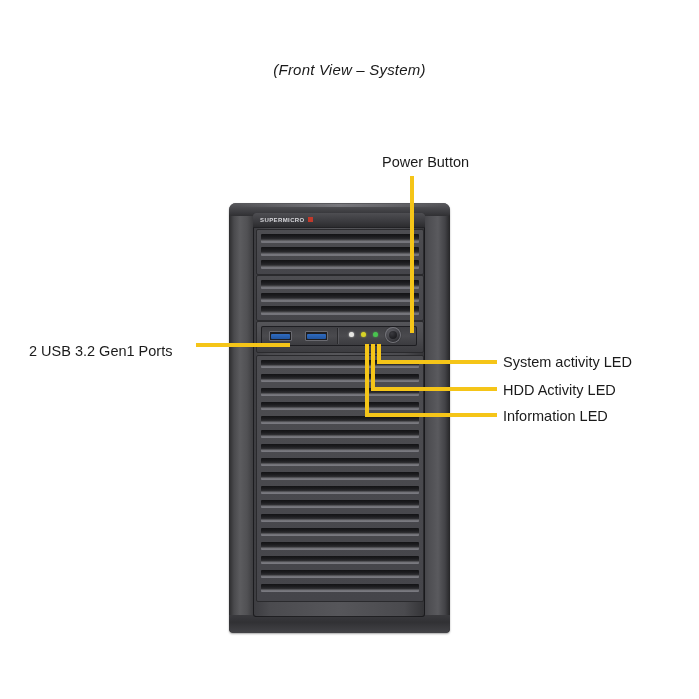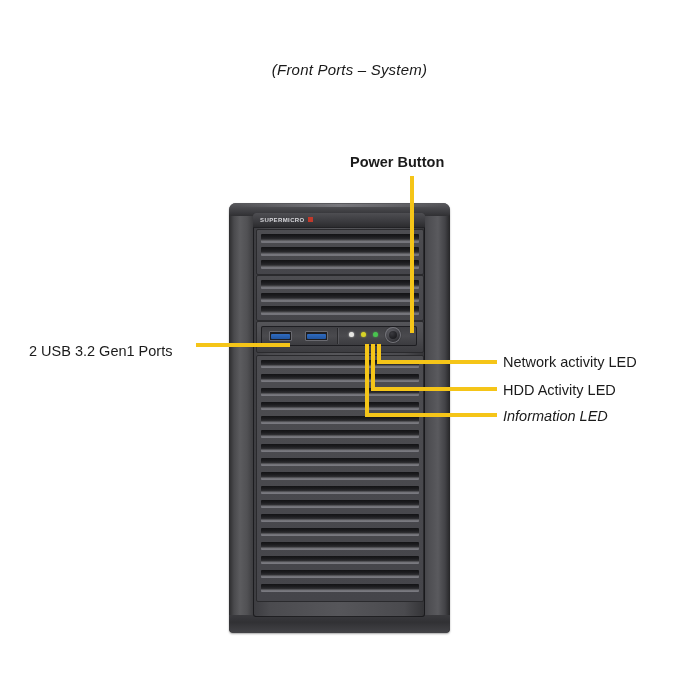--- a/index.html
+++ b/index.html
@@ -30,25 +30,25 @@
   }
 
   
   .callout-label {
     position: absolute;
     font-size: 14.5px;
     color: #1b1b1b;
     white-space: nowrap;
     line-height: 1;
   }
-  #label-power-button { left: 350px; top: 155px; font-weight: bold; }
+  #label-power-button { left: 382px; top: 155px; }
   #label-usb-ports    { left: 29px;  top: 344px; }
   #label-network-led  { left: 503px; top: 355px; }
   #label-hdd-led      { left: 503px; top: 383px; }
-  #label-info-led     { left: 503px; top: 409px; font-style: italic; }
+  #label-info-led     { left: 503px; top: 409px; }
 
   
   #leader-lines {
     position: absolute;
     left: 0; top: 0;
     width: 699px;
     height: 699px;
     pointer-events: none;
   }
 
@@ -234,21 +234,21 @@
     position: absolute;
     left: 4px; top: 4px;
     width: 8px; height: 8px;
     border-radius: 50%;
     background: radial-gradient(circle at 35% 30%, #3a3a3f 0%, #222226 60%, #141416 100%);
   }
 </style>
 </head>
 <body>
 
-<div id="figure-title">(Front Ports – System)</div>
+<div id="figure-title">(Front View – System)</div>
 
 <div id="chassis">
 
   <div class="shell"></div>
   <div class="top-cap"></div>
   <div class="base-cap"></div>
 
   <div class="front-face">
 
     <div class="brand-strip">
@@ -317,17 +317,17 @@
 
   <path d="M 373 344 L 373 389 L 497 389" stroke="#f5c518" stroke-width="4" fill="none"></path>
 
   <path d="M 367 344 L 367 415 L 497 415" stroke="#f5c518" stroke-width="4" fill="none"></path>
 </svg>
 
 <div class="callout-label" id="label-power-button">Power Button</div>
 
 <div class="callout-label" id="label-usb-ports">2 USB 3.2 Gen1 Ports</div>
 
-<div class="callout-label" id="label-network-led">Network activity LED</div>
+<div class="callout-label" id="label-network-led">System activity LED</div>
 
 <div class="callout-label" id="label-hdd-led">HDD Activity LED</div>
 
 <div class="callout-label" id="label-info-led">Information LED</div>
 
 </body></html>

